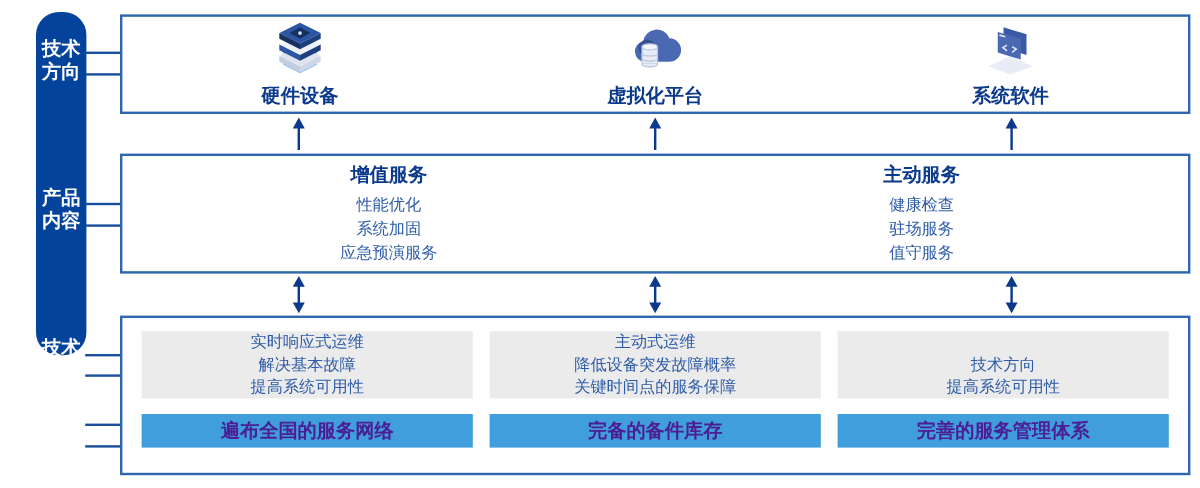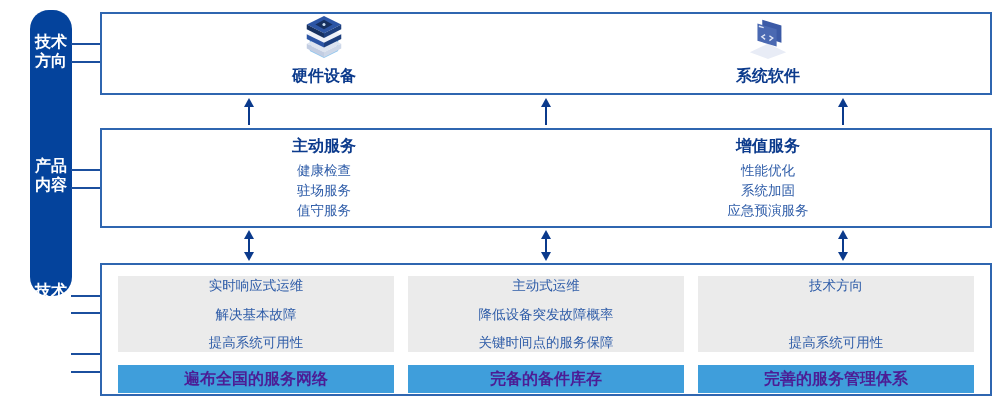--- a/index.html
+++ b/index.html
@@ -13,32 +13,32 @@
               font-weight:bold;font-size:16px;line-height:19px;word-break:break-all;}
   .sl-0{top:22px}.sl-1{top:146px}.sl-2{top:271px}.sl-3{top:331px}
 
   
   .connector{position:absolute;left:71px;width:30px;height:2px;background:#1b4f9e;}
 
   
   .box{position:absolute;left:100px;width:892px;background:#ffffff;
        border:2px solid #2f66b0;box-sizing:border-box;}
   .top-box{top:12px;height:83px;display:flex;}
-  .tech-item{flex:1;display:flex;flex-direction:column;align-items:center;justify-content:flex-start;}
+  .tech-item{flex:1;display:flex;flex-direction:column;align-items:center;justify-content:center;}
   .tech-label{font-size:16px;font-weight:bold;color:#0b3a8c;margin-top:2px;}
 
   .mid-box{top:128px;height:100px;display:flex;}
   .mid-col{flex:1;display:flex;flex-direction:column;justify-content:center;align-items:center;}
   .mid-heading{font-size:16px;font-weight:bold;color:#0b3a8c;margin-bottom:4px;}
   .mid-item{font-size:13.5px;color:#2e5ca8;line-height:20px;}
 
   .bottom-box{top:263px;height:133px;display:flex;gap:14px;padding:11px 16px 0;}
   .pos-col{flex:1;display:flex;flex-direction:column;}
-  .pos-gray{background:#ebebeb;height:76px;display:flex;flex-direction:column;
-            justify-content:space-between;align-items:center;}
+  .pos-gray{background:#ebebeb;height:56px;display:flex;flex-direction:column;
+            justify-content:flex-end;align-items:center;}
   .pos-line{font-size:13.5px;color:#2e5ca8;line-height:19px;}
   .pos-banner{margin-top:13px;height:28px;background:#3f9edb;color:#4c1d95;font-weight:bold;
               font-size:16px;display:flex;align-items:center;justify-content:center;}
 
   
   .arrow-row{position:absolute;left:100px;width:892px;display:flex;}
   .arrow-r1{top:97px;height:29px;}
   .arrow-r2{top:230px;height:31px;}
   .arrow-cell{flex:1;display:flex;justify-content:center;align-items:center;}
 </style>
@@ -78,20 +78,36 @@
           <polygon points="24,2 42,11 24,20 6,11" fill="#2c55a5"></polygon>
           <polygon points="6,11 24,20 24,25 6,16" fill="#16305f"></polygon>
           <polygon points="24,20 42,11 42,16 24,25" fill="#1d3f7e"></polygon>
           <polygon points="24,6 33,11 24,16 15,11" fill="#16305f"></polygon>
           <circle cx="24" cy="11" r="1.6" fill="#cfe2f5"></circle>
         </svg>
       </span>
       <div class="tech-label">硬件设备</div>
     </div>
 
+    <div class="tech-item">
+      <span>
+        <svg width="46" height="46" viewBox="0 0 48 48">
+          <path d="M15 36 a9 9 0 0 1 -1.5 -17.8 A12 12 0 0 1 36.5 15.5 A8.5 8.5 0 0 1 36 36 Z" fill="#4a69b2"></path>
+          <circle cx="17" cy="24" r="7.5" fill="#33508f"></circle>
+          <g stroke="#b9c4de" stroke-width="1">
+            <rect x="12.5" y="23" width="13.5" height="15" fill="#e6eaf5"></rect>
+            <path d="M12.5 28.5 a6.7 2.4 0 0 0 13.5 0" fill="none"></path>
+            <path d="M12.5 33 a6.7 2.4 0 0 0 13.5 0" fill="none"></path>
+            <path d="M12.5 38 a6.7 2.4 0 0 0 13.5 0" fill="#e6eaf5"></path>
+            <ellipse cx="19.25" cy="23" rx="6.75" ry="2.6" fill="#f4f6fb"></ellipse>
+          </g>
+        </svg>
+      </span>
+      <div class="tech-label">虚拟化平台</div>
+    </div>
 
     <div class="tech-item">
       <span>
         <svg width="46" height="46" viewBox="0 0 48 48">
           <polygon points="24,31 43,40 24,47 5,40" fill="#e8ecf6"></polygon>
           <polygon points="18,6 38,12 38,30 18,24" fill="#3b5aa6"></polygon>
           <polygon points="13,10 33,16 33,34 13,28" fill="#4a69b2"></polygon>
           <g stroke="#dfe6f5" stroke-width="1.4" fill="none">
             <path d="M14.5 12.8 l5 1.5"></path>
             <path d="M21 21.5 l-3.5 2.2 3.5 2.8"></path>
@@ -119,30 +135,30 @@
     <div class="arrow-cell">
       <svg width="14" height="27" viewBox="0 0 14 27">
           <line x1="7" y1="27" x2="7" y2="8" stroke="#0b3a8c" stroke-width="2"></line>
           <polygon points="7,0 12,9 2,9" fill="#0b3a8c"></polygon>
         </svg>
     </div>
   </div>
 
   <div class="box mid-box">
     <div class="mid-col">
+      <div class="mid-heading">增值服务</div>
+      <div class="mid-item">性能优化</div>
+      <div class="mid-item">系统加固</div>
+      <div class="mid-item">应急预演服务</div>
+    </div>
+    <div class="mid-col">
       <div class="mid-heading">主动服务</div>
       <div class="mid-item">健康检查</div>
       <div class="mid-item">驻场服务</div>
       <div class="mid-item">值守服务</div>
-    </div>
-    <div class="mid-col">
-      <div class="mid-heading">增值服务</div>
-      <div class="mid-item">性能优化</div>
-      <div class="mid-item">系统加固</div>
-      <div class="mid-item">应急预演服务</div>
     </div>
   </div>
 
   <div class="arrow-row arrow-r2">
     <div class="arrow-cell">
       <svg width="14" height="31" viewBox="0 0 14 31">
           <line x1="7" y1="8" x2="7" y2="23" stroke="#0b3a8c" stroke-width="2"></line>
           <polygon points="7,0 12,9 2,9" fill="#0b3a8c"></polygon>
           <polygon points="7,31 12,22 2,22" fill="#0b3a8c"></polygon>
         </svg>

